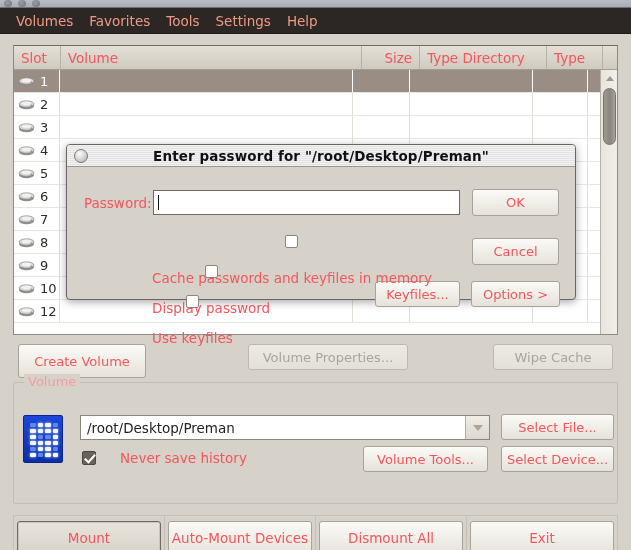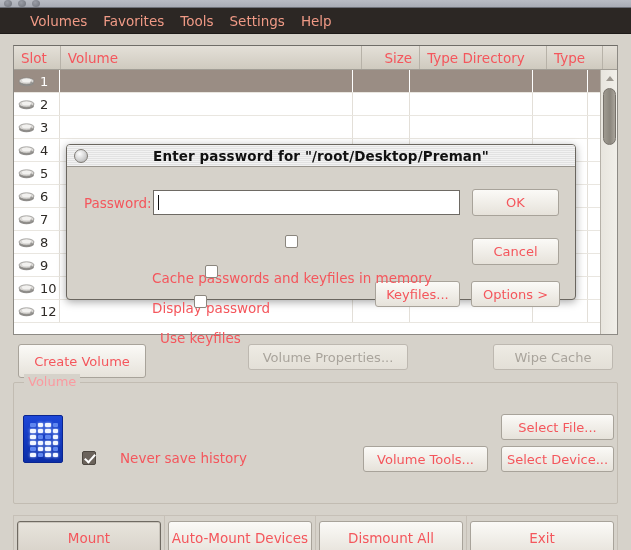--- a/index.html
+++ b/index.html
@@ -25,21 +25,21 @@
     position: absolute; top: 0px; width: 8px; height: 7px;
     border-radius: 50%;
     background: radial-gradient(circle at 40% 35%, #9a9da6, #6f727a);
   }
 
   
   .menubar {
     position: absolute; left: 0; top: 8px; width: 631px; height: 26px;
     background: #2c2724;
     display: flex; align-items: center;
-    padding-left: 22px;
+    padding-left: 8px;
     border-bottom: 1px solid #1d1a18;
   }
   .menu-item {
     color: #f09a86;
     font-size: 13.5px;
     padding: 2px 8px;
     cursor: default;
     white-space: nowrap;
   }
 
@@ -293,21 +293,21 @@
   #dlg-cancel { position: absolute; left: 405px; top: 71px;  width: 87px; height: 27px; }
   #dlg-keyfiles { position: absolute; left: 308px; top: 114px; width: 85px; height: 26px; }
   #dlg-options  { position: absolute; left: 404px; top: 114px; width: 89px; height: 26px; }
 
   .dlg-cb-row {
     position: absolute; display: flex; align-items: center; gap: 22px;
     font-size: 13.5px; color: #f4565c; white-space: nowrap; flex-direction: column;
   }
   .cbr-1 { left: 85px; top: 68px; }
   .cbr-2 { left: 85px; top: 98px; }
-  .cbr-3 { left: 93px; top: 128px; }
+  .cbr-3 { left: 85px; top: 128px; }
   .cb-sm {
     width: 13px; height: 13px; flex: 0 0 13px;
     background: #ffffff; border: 1px solid #8b867e; border-radius: 2px;
   }
 </style>
 </head>
 <body>
 
 <div id="app">
 
@@ -558,20 +558,26 @@
             <div class="px on"></div>
             <div class="px on"></div>
             <div class="px"></div>
             <div class="px on"></div>
             <div class="px"></div>
             <div class="px on"></div>
             <div class="px on"></div>
           </div>
       </div>
 
+      <div class="combo">
+        <div class="combo-text">/root/Desktop/Preman</div>
+        <div class="combo-arrow">
+          <div class="ca-tri"></div>
+        </div>
+      </div>
 
       <div class="nsh-row">
         <div class="cb checked"></div>
         <div class="nsh-label">Never save history</div>
       </div>
 
       <div class="btn" id="select-file">Select File...</div>
       <div class="btn" id="volume-tools">Volume Tools...</div>
       <div class="btn" id="select-device">Select Device...</div>
     </div>

